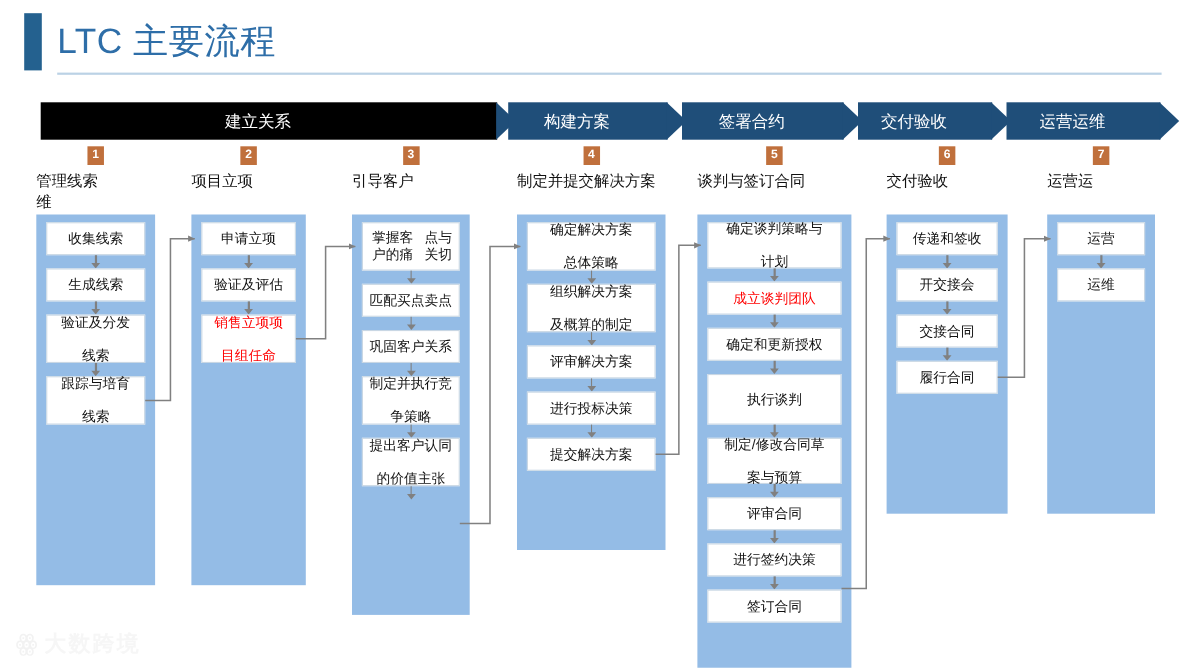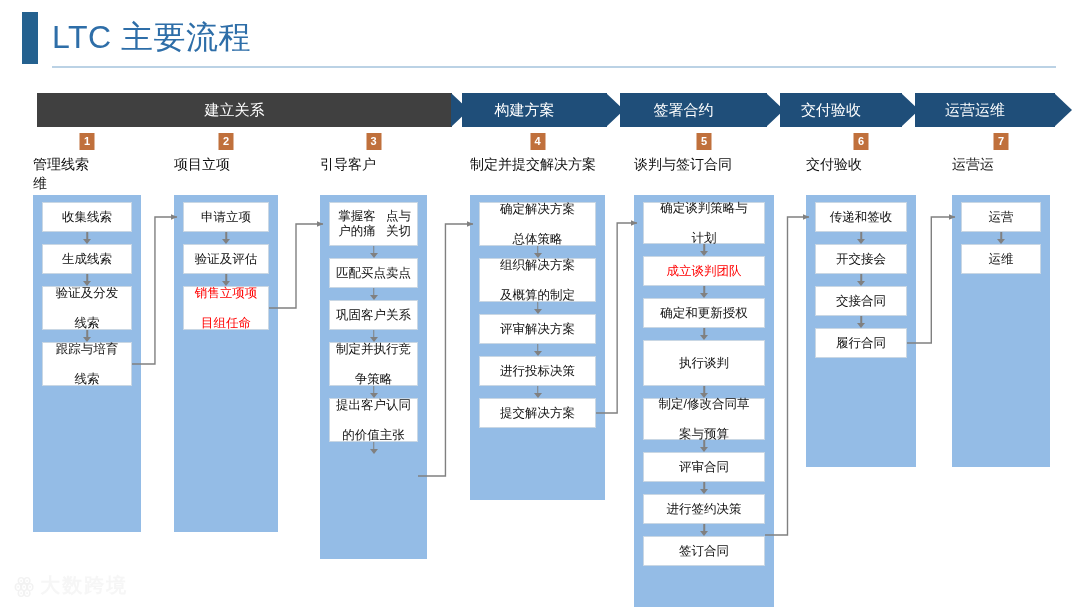--- a/index.html
+++ b/index.html
@@ -99,21 +99,21 @@
 </head>
 <body>
 
 <div id="title-bar">
   <div id="title-accent"></div>
   <div id="page-title">LTC 主要流程</div>
   <div id="title-rule"></div>
 </div>
 
 <div id="banner">
-    <div class="phase" style="left: 37px; width: 415px; background: #404040;">
+    <div class="phase" style="left: 37px; width: 415px; background: #000000;">
       <span class="ph-label">建立关系</span>
     </div>
     <div class="phase" style="left: 462px; width: 145px; background: rgb(31, 78, 121);">
       <span class="ph-label">构建方案</span>
     </div>
     <div class="phase" style="left: 620px; width: 147px; background: rgb(31, 78, 121);">
       <span class="ph-label">签署合约</span>
     </div>
     <div class="phase" style="left: 780px; width: 122px; background: rgb(31, 78, 121);">
       <span class="ph-label">交付验收</span>

